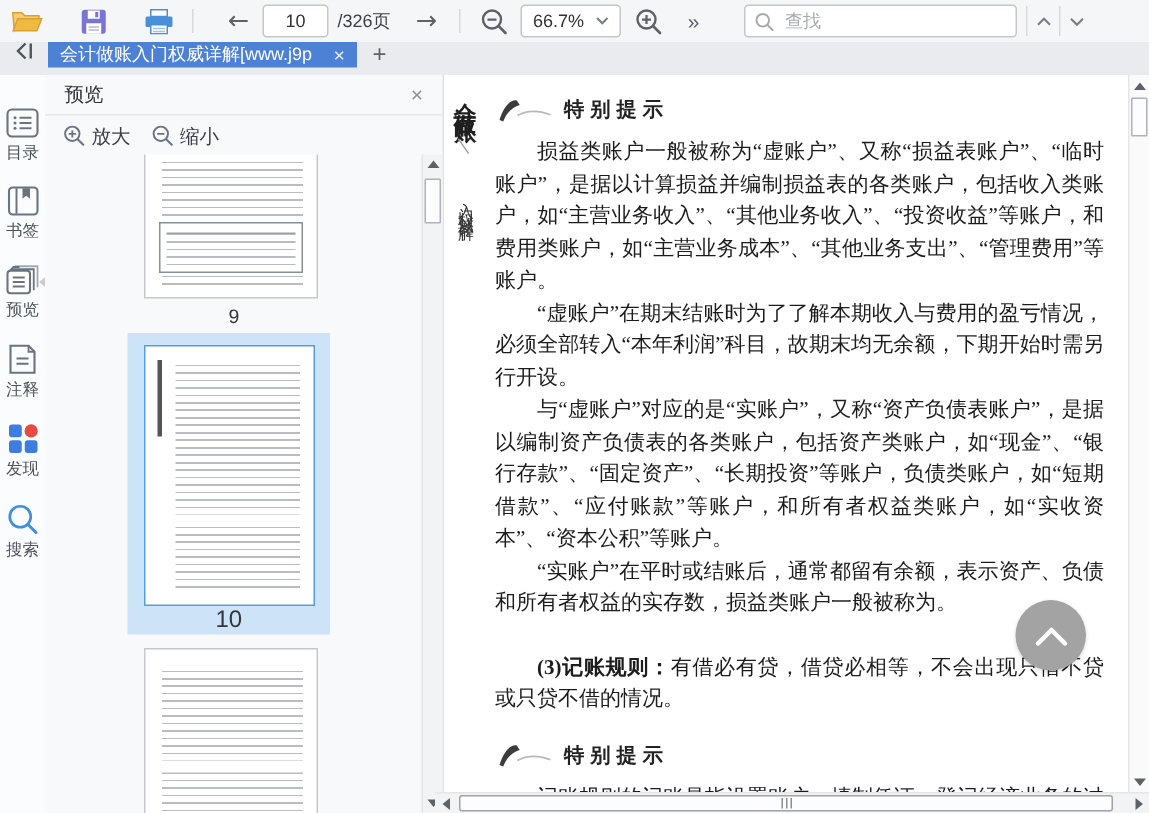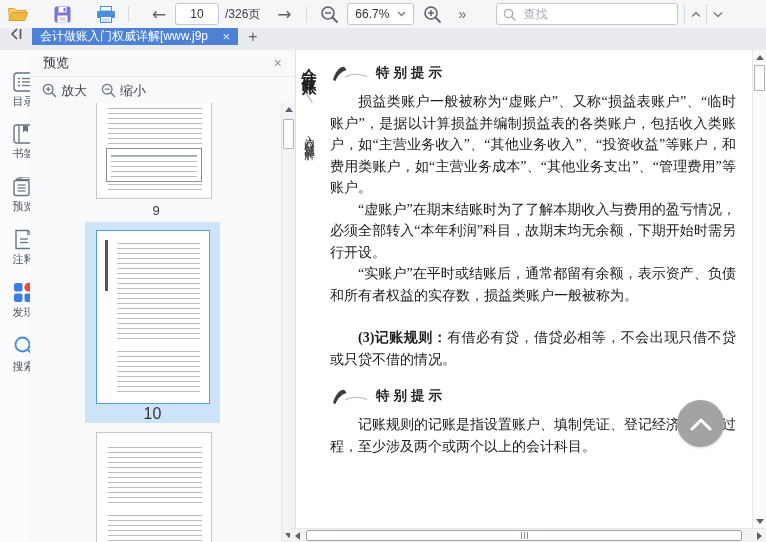--- a/index.html
+++ b/index.html
@@ -23,21 +23,21 @@
 
   
   .tabbar{position:absolute;left:0;top:28px;width:766px;height:22px;background:#e9ebee;display:flex;align-items:flex-start;}
   .collapse-btn{width:32px;display:flex;align-items:center;justify-content:center;cursor:pointer;}
   .tab-active{width:190px;background:#4d81d6;color:#fff;display:flex;align-items:center;padding:0 8px;font-size:12px;cursor:pointer;}
   .tab-title{flex:1;white-space:nowrap;overflow:hidden;}
   .tab-close{font-size:13px;color:#e7eefb;margin-left:4px;cursor:pointer;}
   .newtab-btn{width:30px;display:flex;align-items:center;justify-content:center;font-size:16px;color:#5d6268;cursor:pointer;}
 
   
-  .icon-rail{position:absolute;left:0;top:50px;width:48px;height:492px;background:#fbfcfd;border-right:1px solid #e4e6e9;display:flex;flex-direction:column;align-items:center;padding-top:22px;box-sizing:border-box;}
+  .icon-rail{position:absolute;left:0;top:50px;width:48px;height:492px;background:#fbfcfd;border-right:1px solid #e4e6e9;display:flex;flex-direction:column;align-items:flex-start;padding-top:22px;box-sizing:border-box;}
   .rail-item{display:flex;flex-direction:column;align-items:center;margin-bottom:15px;cursor:pointer;position:relative;width:30px;}
   .rail-item .lbl{font-size:11px;color:#4e545b;margin-top:2px;}
   .rail-caret{position:absolute;right:-1px;top:8px;width:0;height:0;border-top:4px solid transparent;border-bottom:4px solid transparent;border-right:5px solid #c9cdd2;}
 
   
   .preview-panel{position:absolute;left:30px;top:50px;width:266px;height:492px;background:#f8f9fb;border-right:1px solid #dfe2e5;box-sizing:border-box;}
   .panel-header{height:26px;display:flex;align-items:center;justify-content:space-between;padding:0 13px;border-bottom:1px solid #e6e8eb;}
   .panel-title{font-size:13px;color:#2f3338;}
   .panel-close{font-size:14px;color:#8a9097;cursor:pointer;}
   .panel-tools{height:27px;display:flex;align-items:center;padding:0 12px;gap:14px;font-family:Liberation Mono, monospace;}
@@ -354,20 +354,21 @@
           <span>
             <svg width="36" height="17" viewBox="0 0 36 17">
                 <path d="M1 15 C4 5, 9 1, 12.5 2 L14.5 5 C9.5 6.5, 5.5 10.5, 3.5 16 Z" fill="#3c3c3c"></path>
                 <path d="M13 12 C19 8.5, 27 8.5, 35 11.5" stroke="#b9b9b9" stroke-width="1.1" fill="none"></path>
               </svg>
           </span>
           <span class="tip-label">特别提示</span>
         </div>
         <p class="doc-p">损益类账户一般被称为“虚账户”、又称“损益表账户”、“临时账户”，是据以计算损益并编制损益表的各类账户，包括收入类账户，如“主营业务收入”、“其他业务收入”、“投资收益”等账户，和费用类账户，如“主营业务成本”、“其他业务支出”、“管理费用”等账户。</p>
         <p class="doc-p">“虚账户”在期末结账时为了了解本期收入与费用的盈亏情况，必须全部转入“本年利润”科目，故期末均无余额，下期开始时需另行开设。</p>
+        <p class="doc-p">与“虚账户”对应的是“实账户”，又称“资产负债表账户”，是据以编制资产负债表的各类账户，包括资产类账户，如“现金”、“银行存款”、“固定资产”、“长期投资”等账户，负债类账户，如“短期借款”、“应付账款”等账户，和所有者权益类账户，如“实收资本”、“资本公积”等账户。</p>
         <p class="doc-p">“实账户”在平时或结账后，通常都留有余额，表示资产、负债和所有者权益的实存数，损益类账户一般被称为。</p>
         <p class="doc-p gap-before"><b>(3)记账规则：</b><span>有借必有贷，借贷必相等，不会出现只借不贷或只贷不借的情况。</span></p>
         <div class="tip tip2">
           <span>
             <svg width="36" height="17" viewBox="0 0 36 17">
                 <path d="M1 15 C4 5, 9 1, 12.5 2 L14.5 5 C9.5 6.5, 5.5 10.5, 3.5 16 Z" fill="#3c3c3c"></path>
                 <path d="M13 12 C19 8.5, 27 8.5, 35 11.5" stroke="#b9b9b9" stroke-width="1.1" fill="none"></path>
               </svg>
           </span>
           <span class="tip-label">特别提示</span>

